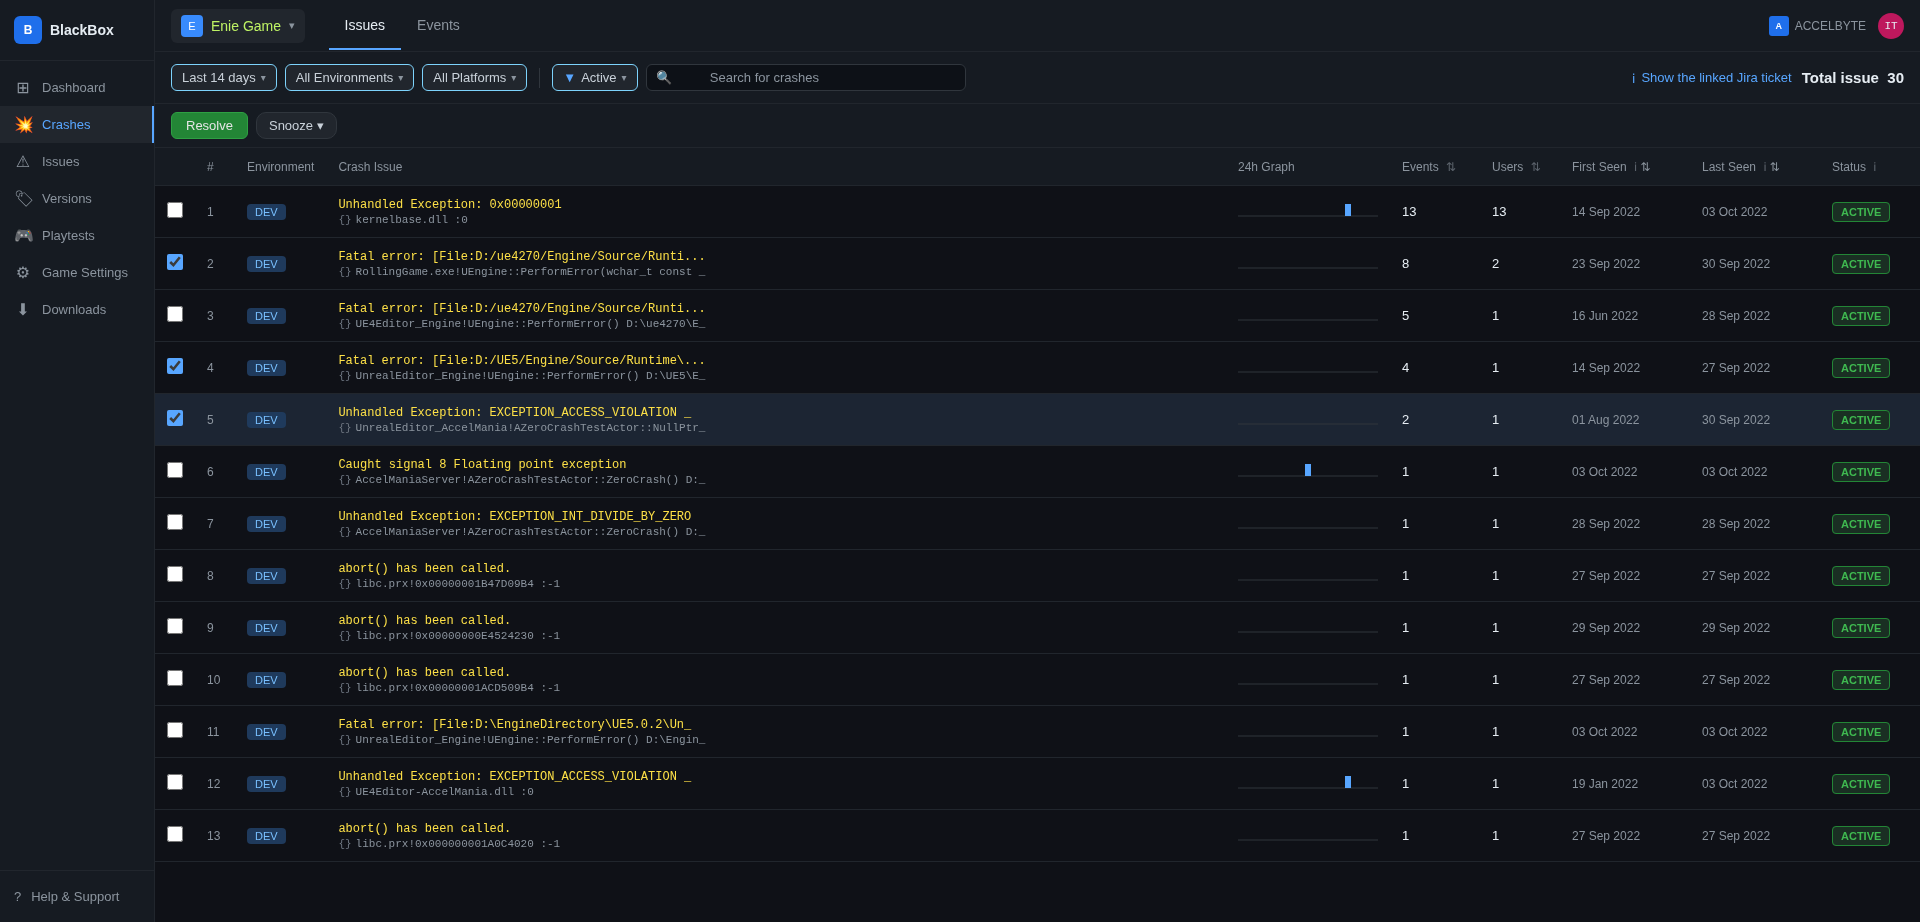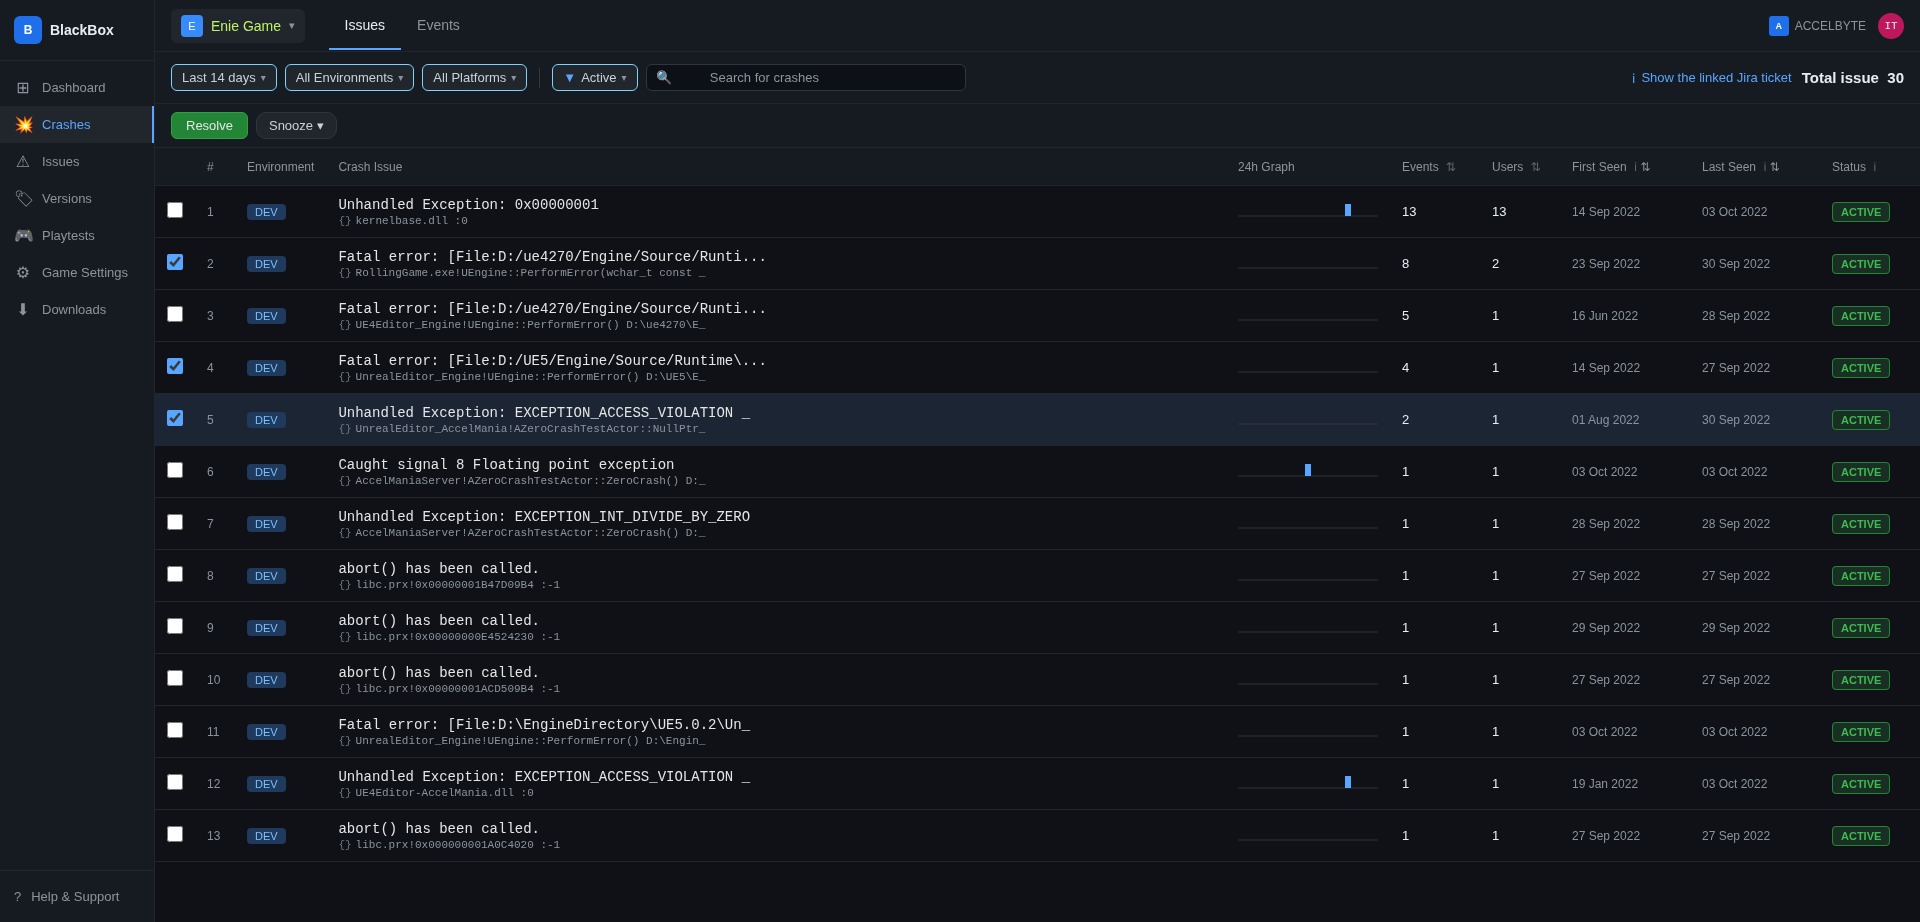--- a/index.html
+++ b/index.html
@@ -62,21 +62,21 @@
     .table-container { flex: 1; overflow-y: auto; }
     table { width: 100%; border-collapse: collapse; }
     thead th { padding: 10px 12px; background: #161b22; color: #8b949e; font-weight: 500; font-size: 12px; text-align: left; border-bottom: 1px solid #21262d; position: sticky; top: 0; z-index: 10; white-space: nowrap; }
     thead th .sort-icon { margin-left: 4px; opacity: 0.6; }
     tbody tr { border-bottom: 1px solid #21262d; }
     tbody tr.selected { background: #1c2533; }
     tbody td { padding: 10px 12px; vertical-align: middle; font-size: 13px; }
     .row-num { color: #8b949e; font-size: 12px; width: 30px; }
     .checkbox { width: 16px; height: 16px; border-radius: 3px; cursor: pointer; accent-color: #58a6ff; }
     .env-badge { display: inline-block; padding: 2px 8px; background: #1f3a5c; color: #79c0ff; border-radius: 4px; font-size: 11px; font-weight: 500; }
-    .crash-issue { color: #e5e5e5; font-size: 14px; font-family: 'Courier New', monospace; cursor: pointer; }
+    .crash-issue { color: #fde047; font-size: 12px; font-family: 'Courier New', monospace; cursor: pointer; }
     .crash-sub { color: #8b949e; font-size: 11px; font-family: 'Courier New', monospace; margin-top: 2px; display: flex; align-items: center; gap: 4px; }
     .crash-sub .braces { color: #6e7681; }
     .graph-cell { width: 150px; }
     .count { color: #e6edf3; font-weight: 500; }
     .date-text { color: #8b949e; font-size: 12px; white-space: nowrap; }
     .status-badge { padding: 3px 8px; border-radius: 4px; font-size: 11px; font-weight: 600; background: #1a2f23; color: #3fb950; border: 1px solid #238636; }
 
     
     ::-webkit-scrollbar { width: 6px; }
     ::-webkit-scrollbar-track { background: #0d1117; }

